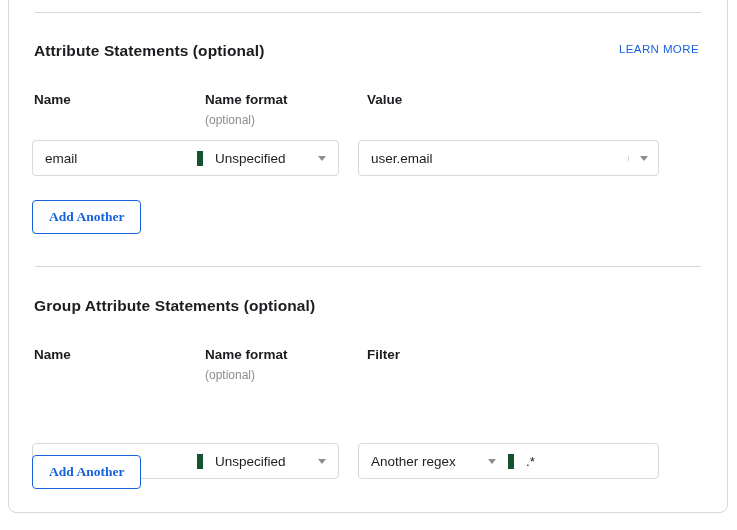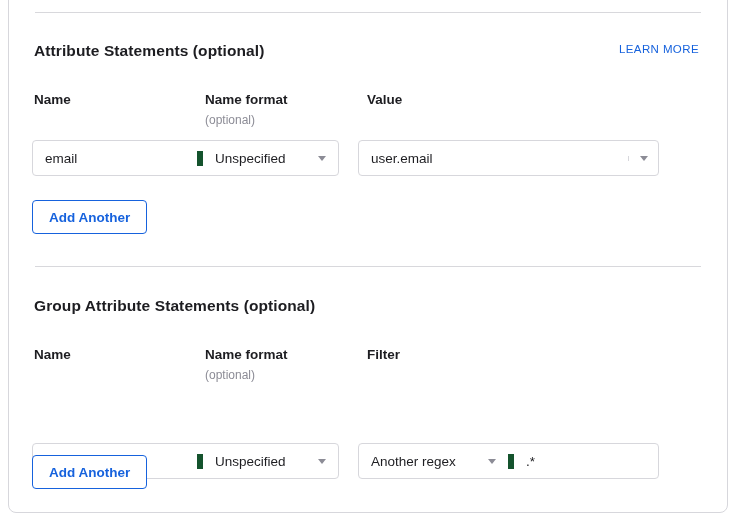--- a/index.html
+++ b/index.html
@@ -71,21 +71,21 @@
   }
   .caret-btn {
     width:30px; display:flex; align-items:center; justify-content:center;
     background:#fff; border:none; border-left:1px solid #d7d7dc; cursor:pointer;
     border-radius:0 4px 4px 0;
   }
 
   .add-btn {
     position:absolute; left:32px; height:34px; padding:0 16px;
     background:#ffffff; border:1px solid #1662dd; border-radius:4px;
-    color:#1662dd; font-family:Liberation Sans, sans-serif;
+    color:#1662dd; font-family:Liberation Serif, serif;
     font-size:13.5px; font-weight:bold; cursor:pointer;
   }
   .add-btn-1 { top:200px; }
   .add-btn-2 { top:455px; }
 </style>
 </head>
 <body>
 
 <div class="card"></div>
 

